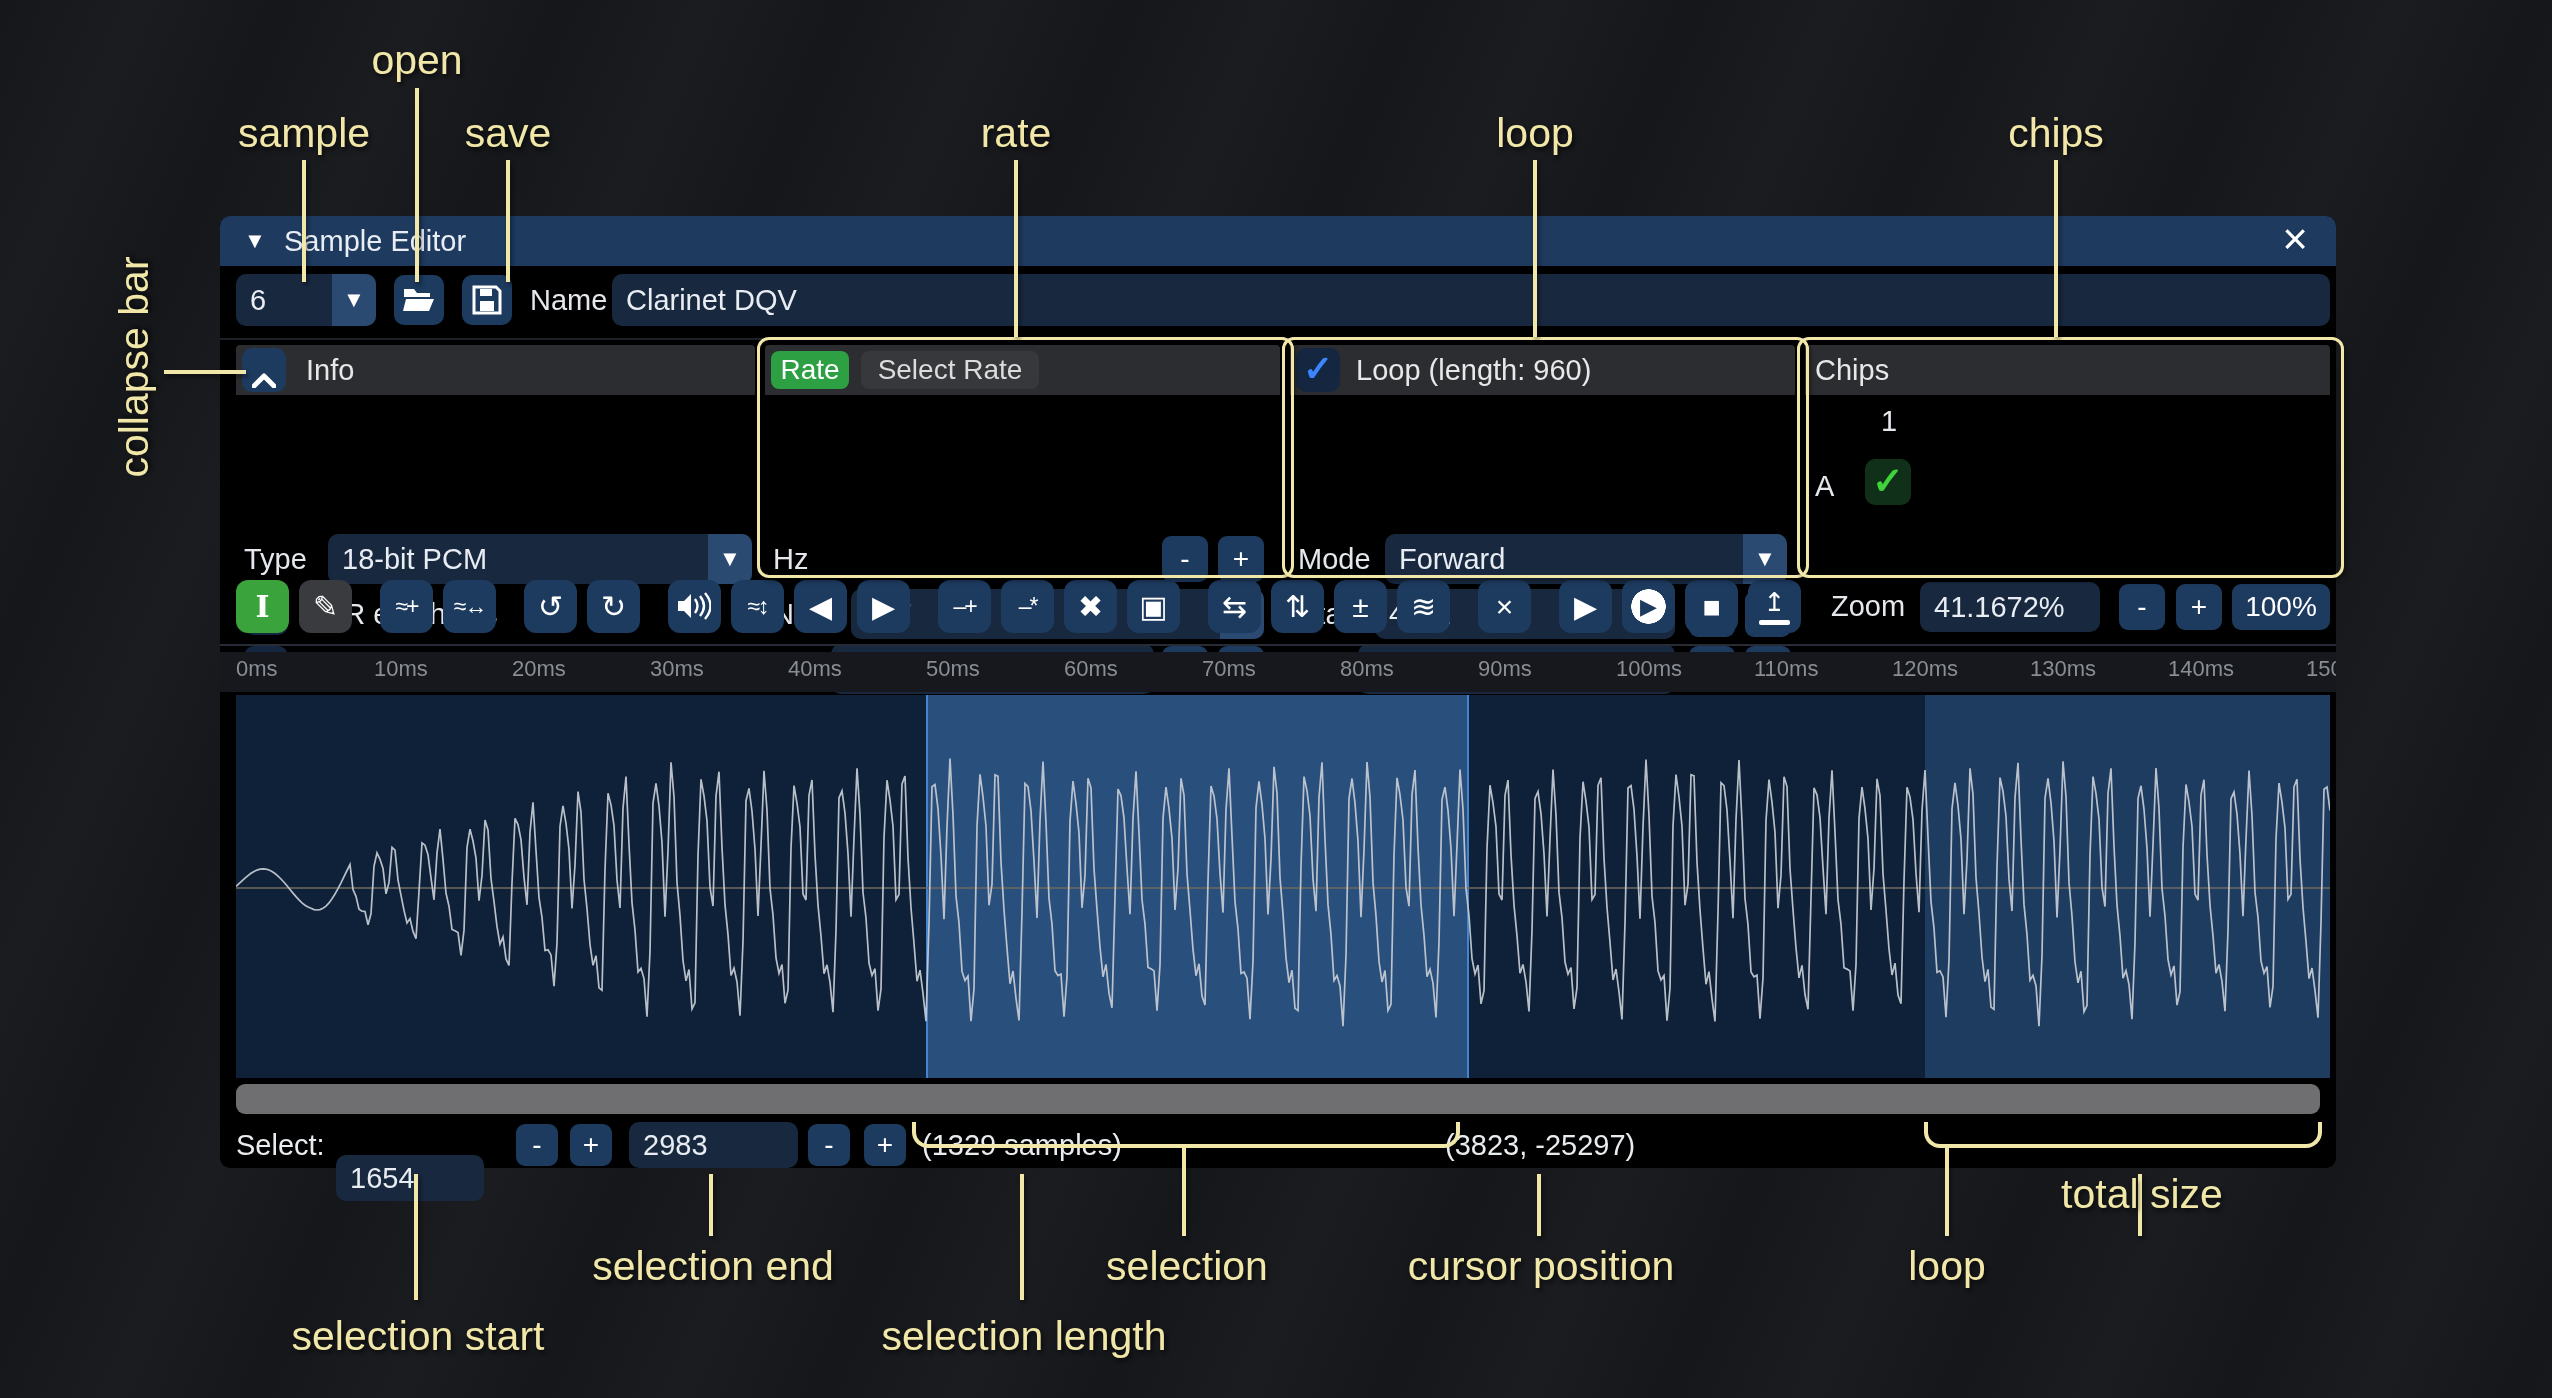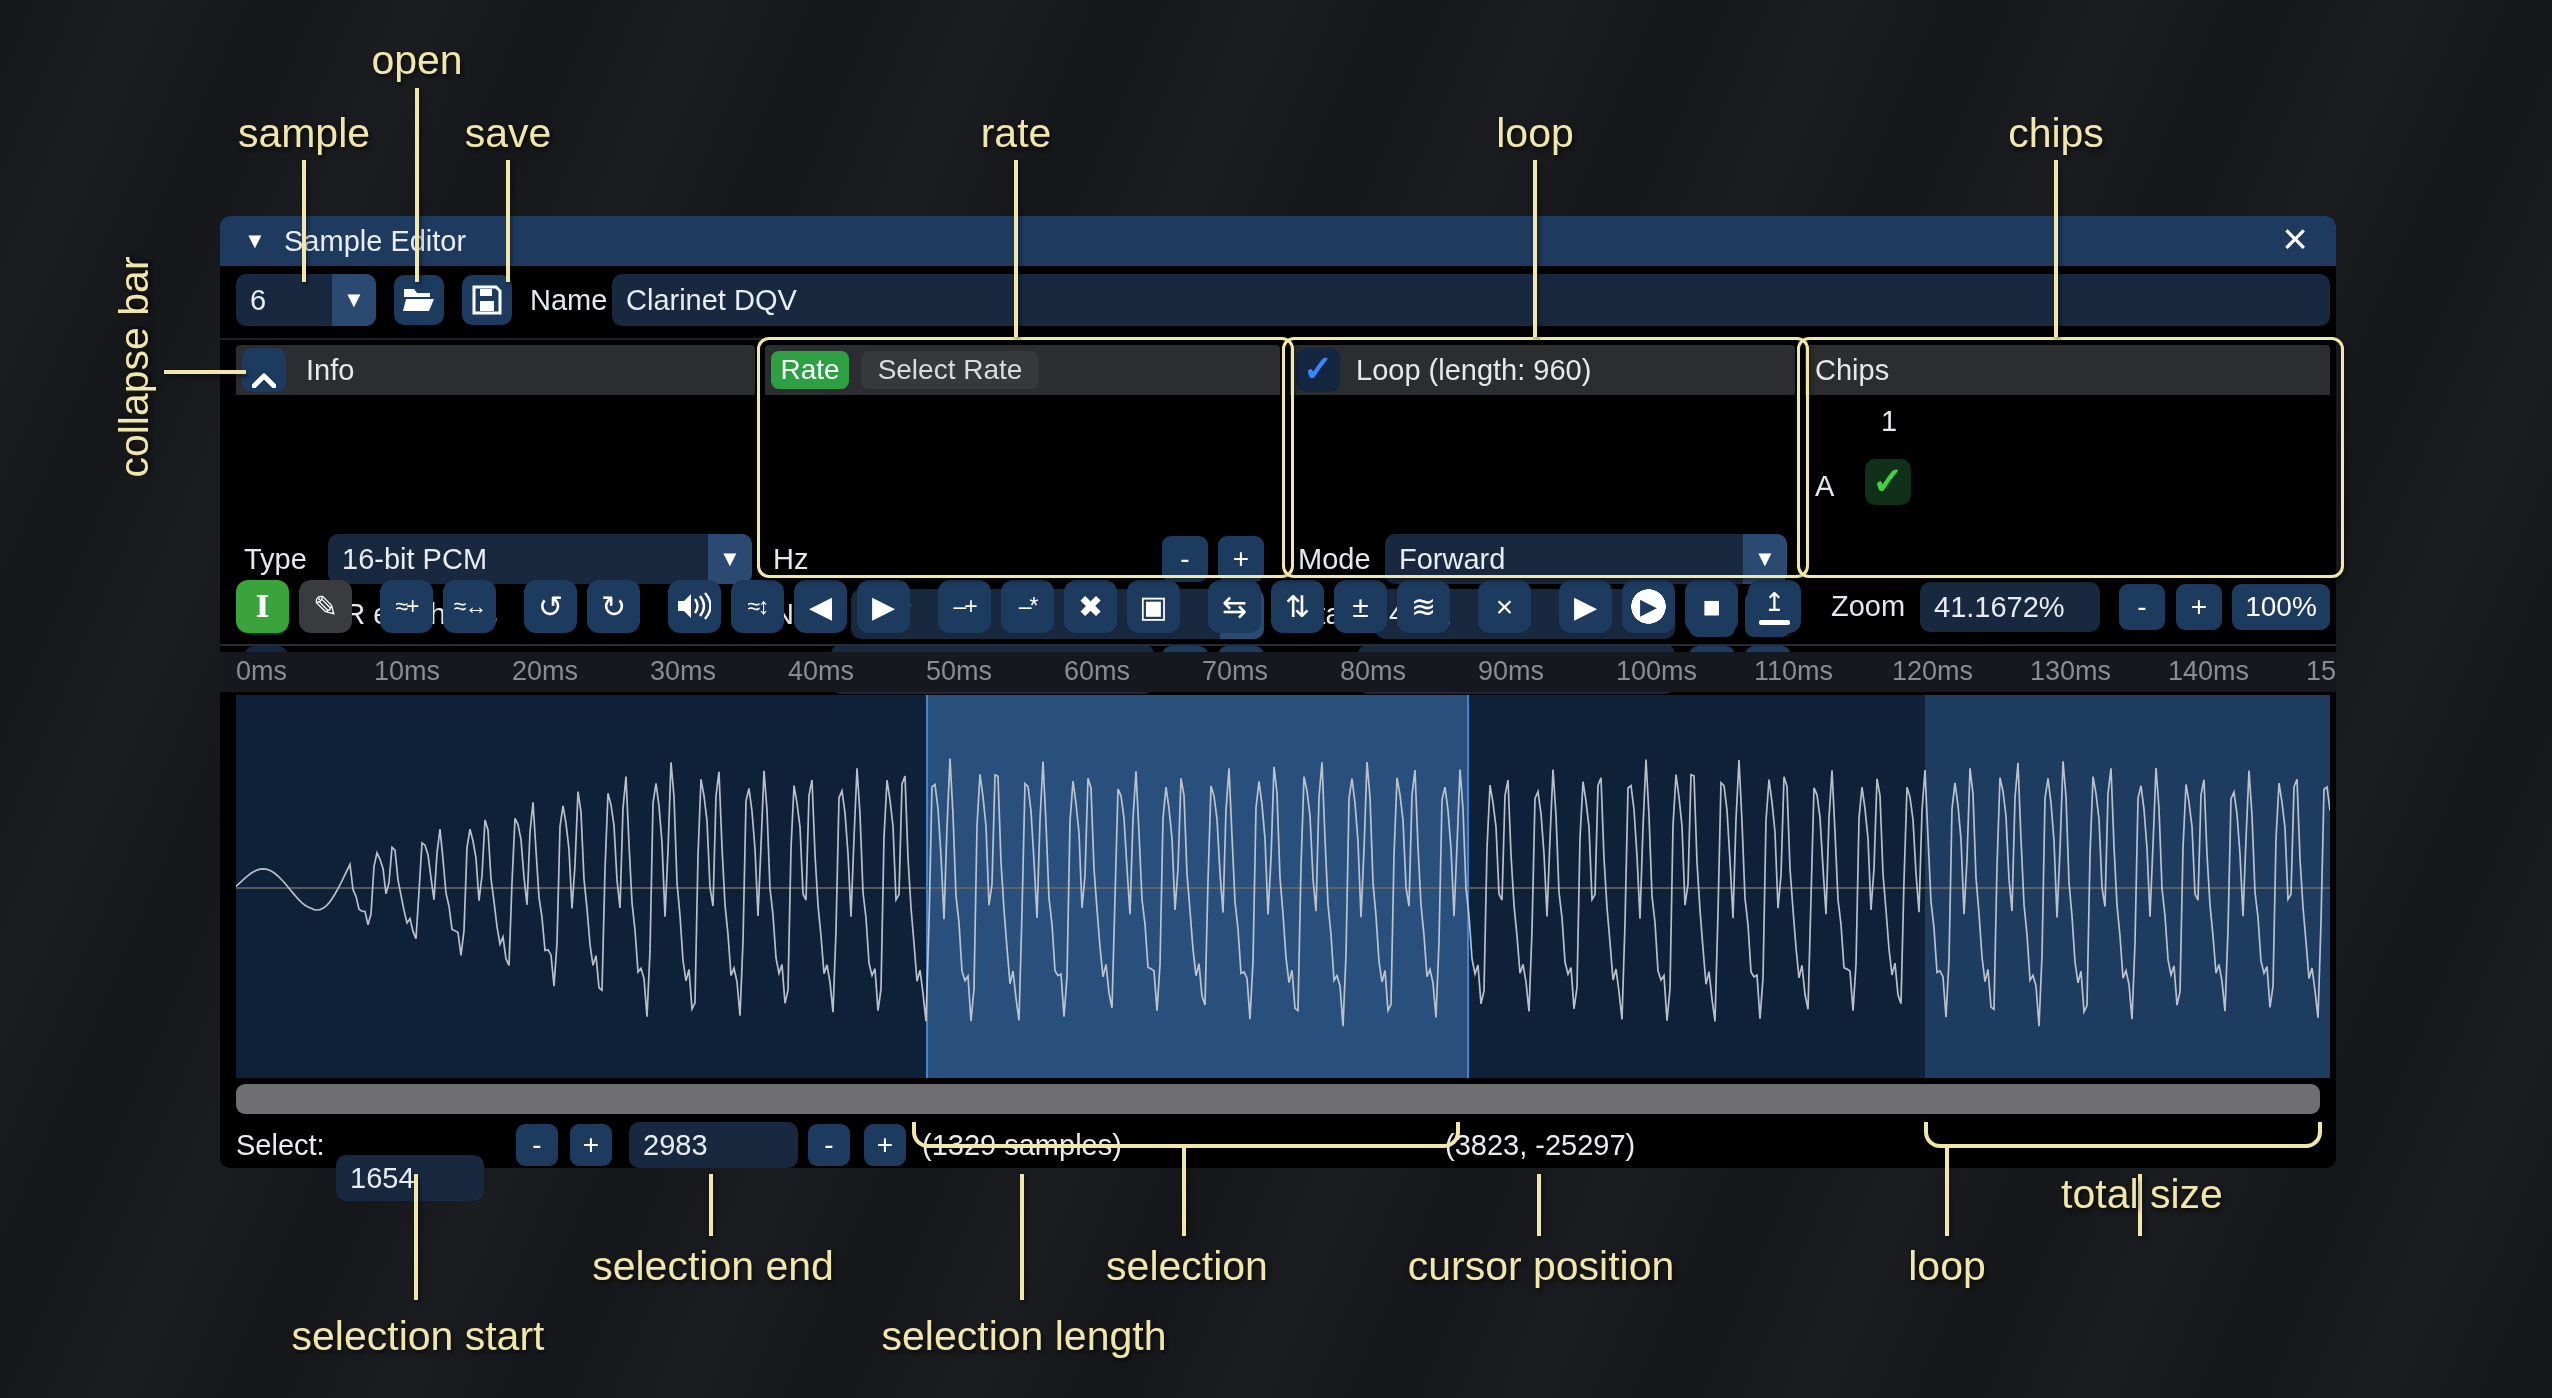--- a/index.html
+++ b/index.html
@@ -48,21 +48,21 @@
   .tbtn.gray{background:#3a3b3e;}
   .tbtn.serif{font-family:"DejaVu Serif",serif;font-weight:bold;}
   .tbtn.circle{background:radial-gradient(circle at 50% 50%, #ffffff 0 17px, #1d3a5f 17.5px);
     color:#1d3a5f;font-size:22px;}
   .tbtn.tray::after{content:'';position:absolute;left:11px;right:11px;bottom:8px;height:5px;
     background:#fff;border-radius:2px;}
   .tbtn.tray{font-size:26px;line-height:44px;}
   
   .timeline{position:absolute;left:0;top:436px;width:2116px;height:40px;background:#16181d;
     overflow:hidden;}
-  .timeline span{position:absolute;top:4px;color:#898d94;font-size:27px;white-space:nowrap;}
+  .timeline span{position:absolute;top:4px;color:#898d94;font-size:22px;white-space:nowrap;}
   
   .wave{position:absolute;left:16px;top:479px;width:2094px;height:383px;background:#0e2138;
     overflow:hidden;}
   .wave .region-sel{position:absolute;top:0;bottom:0;background:#29507c;
     border-left:2px solid #4284cf;border-right:2px solid #4284cf;box-sizing:border-box;}
   .wave .region-loop{position:absolute;top:0;bottom:0;background:#1d3c5f;}
   .wave .centerline{position:absolute;left:0;right:0;top:50%;height:2px;background:#6b675c;opacity:.8;}
   .wave svg{position:absolute;inset:0;}
   
   .scrollbar{position:absolute;left:16px;top:868px;width:2084px;height:30px;background:#6f6f71;
@@ -125,21 +125,21 @@
     <div class="phead">
       <div style="position:absolute;left:6px;top:3px;width:44px;height:44px;background:#1d3a5f;border-radius:10px;">
         <span style="position:absolute;left:10px;top:14px;"><svg width="24" height="15" viewBox="0 0 24 15">
               <polyline points="2,13 12,3 22,13" fill="none" stroke="#fff" stroke-width="5" stroke-linecap="round" stroke-linejoin="round"></polyline>
             </svg></span>
       </div>
       <span style="position:absolute;left:70px;line-height:50px;">Info</span>
     </div>
     <div class="lbl" style="left:8px;top:189px;line-height:50px;">Type</div>
     <div class="drop" style="left:92px;top:189px;width:424px;height:50px;">
-      <span class="dval" style="line-height:50px;">16-bit PCM</span>
+      <span class="dval" style="line-height:50px;">18-bit PCM</span>
       <span class="darr" style="line-height:50px;">▼</span>
     </div>
     <div class="cb" style="left:8px;top:246px;">✓</div>
     <div class="lbl" style="left:68px;top:244px;line-height:50px;">BRR emphasis</div>
     <div class="cb" style="left:8px;top:301px;"></div>
     <div class="lbl" style="left:68px;top:299px;line-height:50px;">no BRR filters</div>
   </div>
 
   <div class="panel" style="left:545px;width:515px;">
     <div class="phead">

